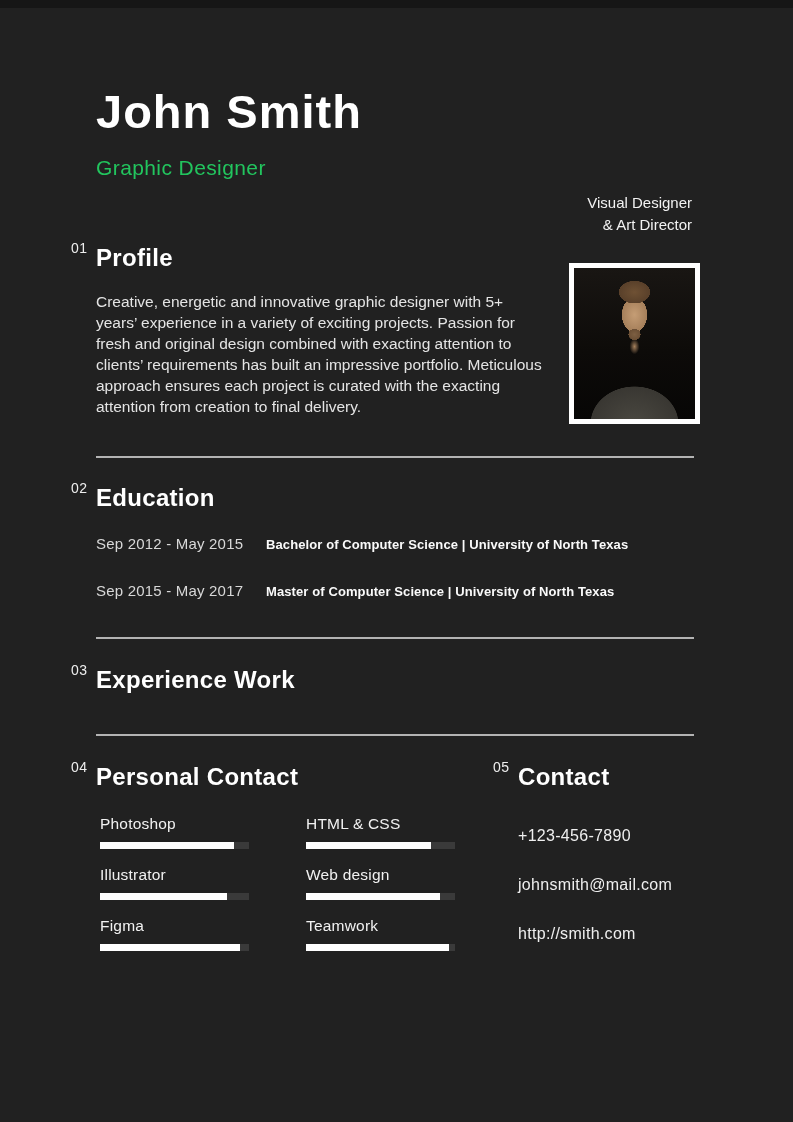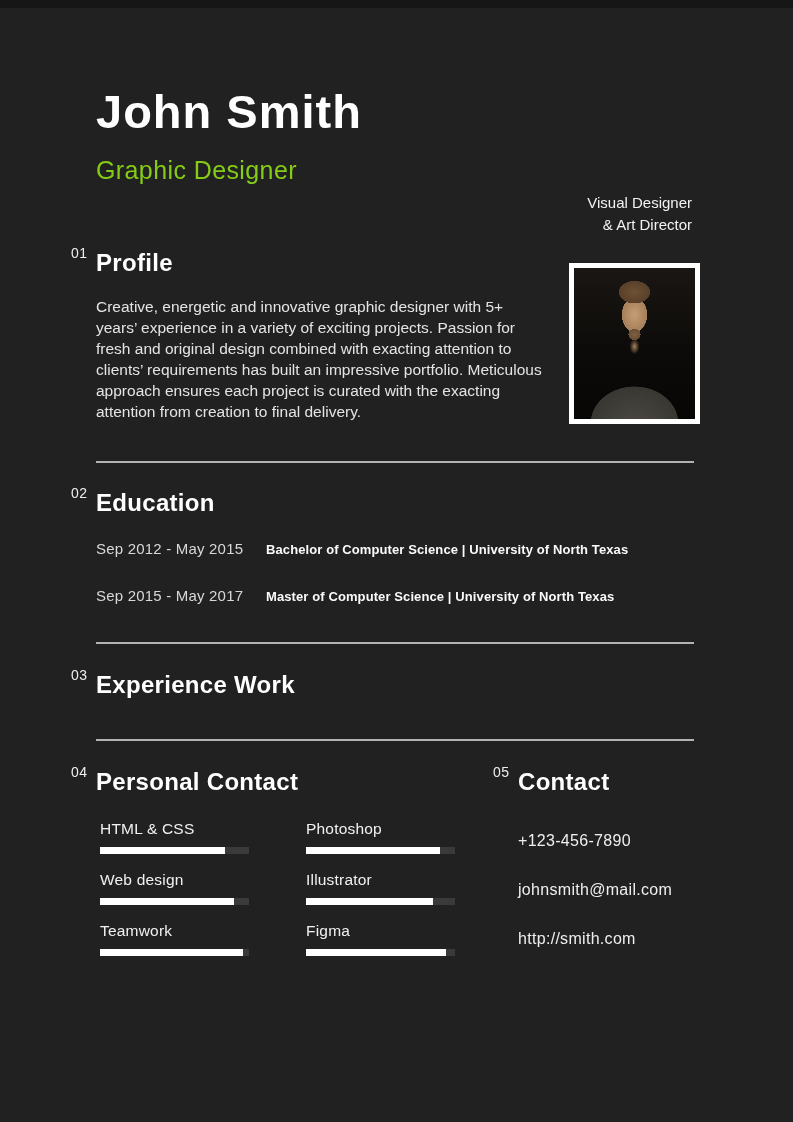--- a/index.html
+++ b/index.html
@@ -24,24 +24,24 @@
   
   .name {
     font-size: 47px;
     font-weight: 800;
     letter-spacing: 1px;
     line-height: 56px;
     color: #ffffff;
   }
   .job-title {
     margin-top: 16px;
-    font-size: 25px;
+    font-size: 21px;
     font-weight: 400;
     letter-spacing: 0.4px;
-    color: #84cc16;
+    color: #22c55e;
   }
   .tagline {
     position: absolute;
     top: 184px;
     right: 101px;
     text-align: right;
     font-size: 15px;
     line-height: 21.5px;
     color: #f2f2f2;
   }
@@ -218,56 +218,56 @@
 
       <section class="skills-block">
         <div class="section-header">
           <span class="sec-num">04</span>
           <h2 class="sec-title">Personal Contact</h2>
         </div>
         <div class="skills-columns">
 
           <div class="skill-col">
             <div class="skill-item">
+              <div class="skill-label">Photoshop</div>
+              <div class="skill-bar">
+                <div class="skill-fill" style="width: 90%;"></div>
+              </div>
+            </div>
+            <div class="skill-item">
+              <div class="skill-label">Illustrator</div>
+              <div class="skill-bar">
+                <div class="skill-fill" style="width: 85%;"></div>
+              </div>
+            </div>
+            <div class="skill-item">
+              <div class="skill-label">Figma</div>
+              <div class="skill-bar">
+                <div class="skill-fill" style="width: 94%;"></div>
+              </div>
+            </div>
+          </div>
+
+          <div class="skill-col">
+            <div class="skill-item">
               <div class="skill-label">HTML &amp; CSS</div>
               <div class="skill-bar">
                 <div class="skill-fill" style="width: 84%;"></div>
               </div>
             </div>
             <div class="skill-item">
               <div class="skill-label">Web design</div>
               <div class="skill-bar">
                 <div class="skill-fill" style="width: 90%;"></div>
               </div>
             </div>
             <div class="skill-item">
               <div class="skill-label">Teamwork</div>
               <div class="skill-bar">
                 <div class="skill-fill" style="width: 96%;"></div>
-              </div>
-            </div>
-          </div>
-
-          <div class="skill-col">
-            <div class="skill-item">
-              <div class="skill-label">Photoshop</div>
-              <div class="skill-bar">
-                <div class="skill-fill" style="width: 90%;"></div>
-              </div>
-            </div>
-            <div class="skill-item">
-              <div class="skill-label">Illustrator</div>
-              <div class="skill-bar">
-                <div class="skill-fill" style="width: 85%;"></div>
-              </div>
-            </div>
-            <div class="skill-item">
-              <div class="skill-label">Figma</div>
-              <div class="skill-bar">
-                <div class="skill-fill" style="width: 94%;"></div>
               </div>
             </div>
           </div>
 
         </div>
       </section>
 
       <section class="contact-block">
         <div class="section-header">
           <span class="sec-num">05</span>

